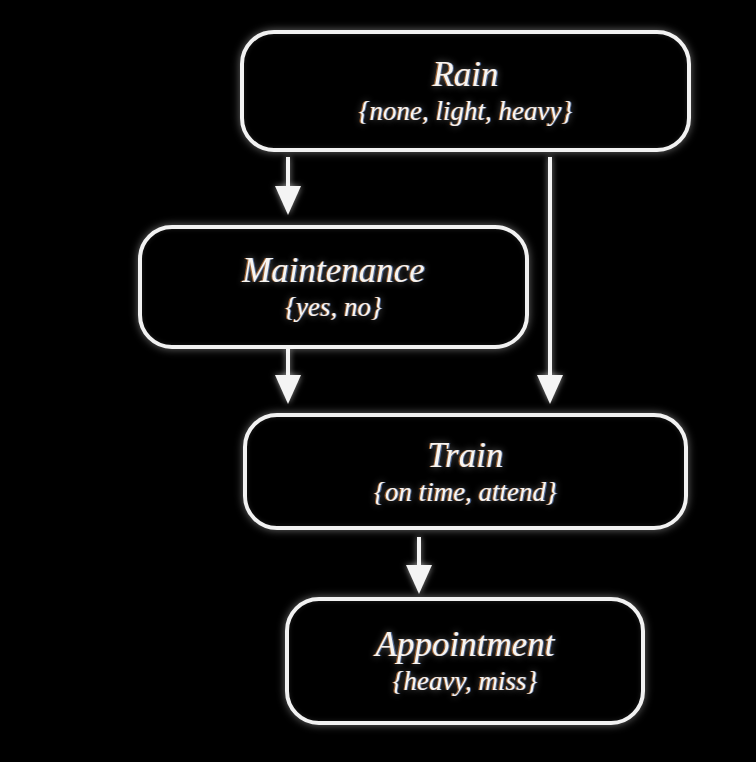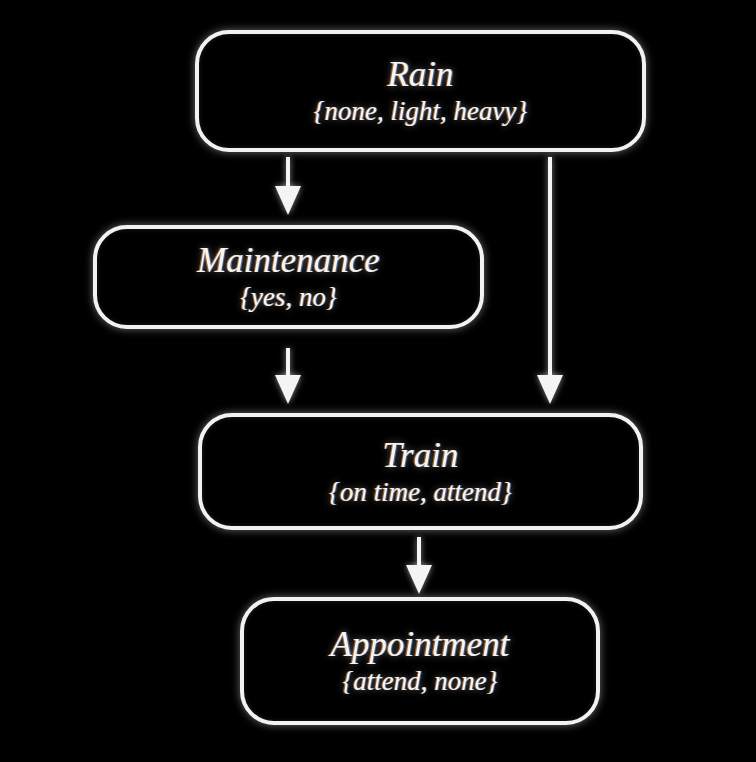--- a/index.html
+++ b/index.html
@@ -25,39 +25,40 @@
     box-sizing: border-box;
     background: #000000;
     border: 4px solid #f2f2f2;
     border-radius: 34px;
     display: flex;
     flex-direction: column;
     align-items: center;
     justify-content: center;
     box-shadow: 0 0 9px rgba(255,255,255,0.42),
                 inset 0 0 5px rgba(255,255,255,0.12);
+    margin-left: 45px;
   }
   .node-name,
   .node-states {
     font-style: italic;
     color: #f7f5f2;
     white-space: nowrap;
     text-align: center;
     line-height: 1.12;
     text-shadow:
       -1.1px 0 0 rgba(255,150,60,0.55),
        1.1px 0 0 rgba(120,170,255,0.50),
        0 0 7px rgba(255,255,255,0.45);
   }
   .node-name   { font-size: 35px; }
   .node-states { font-size: 27px; margin-top: 2px; }
 
   
   #node-rain        { left: 195px; top: 30px;  width: 451px; height: 122px; }
-  #node-maintenance { left: 93px;  top: 225px; width: 391px; height: 104px; }
+  #node-maintenance { left: 93px;  top: 225px; width: 391px; height: 124px; }
   #node-train       { left: 198px; top: 413px; width: 445px; height: 117px; }
   #node-appointment { left: 240px; top: 597px; width: 360px; height: 128px; }
 
   
   .edge {
     position: absolute;
     overflow: visible;
   }
   .edge-line {
     stroke: #f4f4f4;
@@ -99,16 +100,16 @@
     <div class="node-states">{yes, no}</div>
   </div>
 
   <div class="node" id="node-train">
     <div class="node-name">Train</div>
     <div class="node-states">{on time, attend}</div>
   </div>
 
   <div class="node" id="node-appointment">
     <div class="node-name">Appointment</div>
-    <div class="node-states">{attend, none}</div>
+    <div class="node-states">{heavy, miss}</div>
   </div>
 
 </div>
 
 </body></html>

